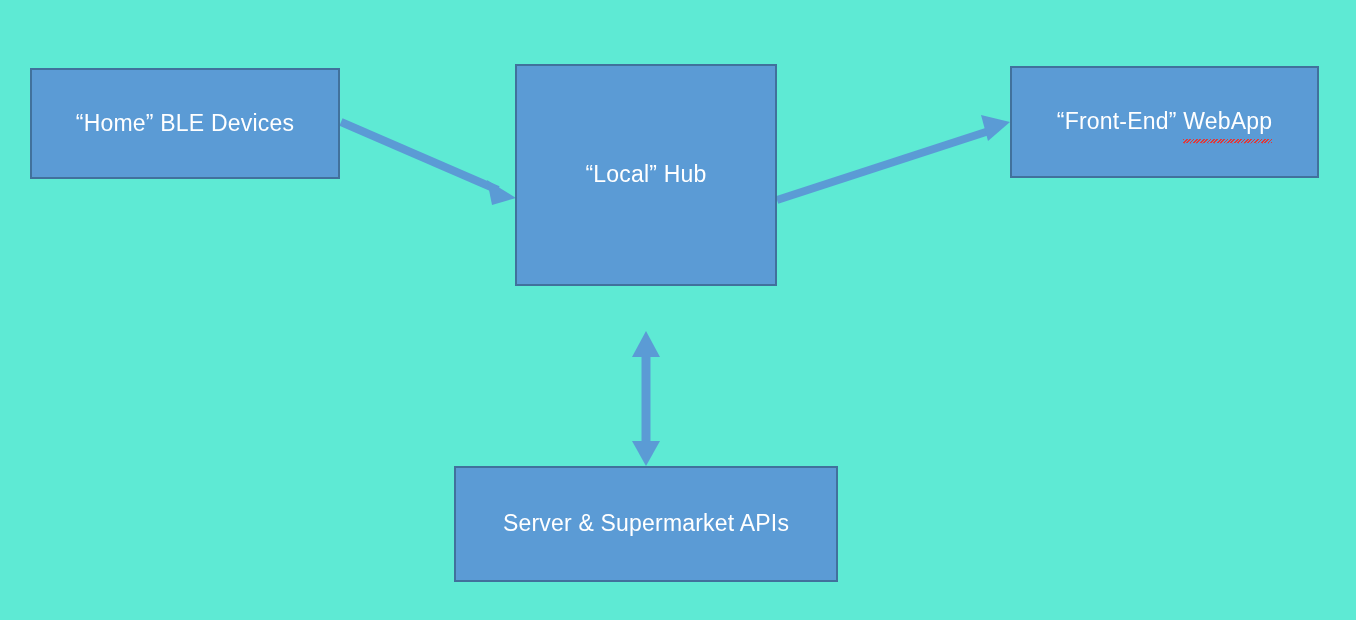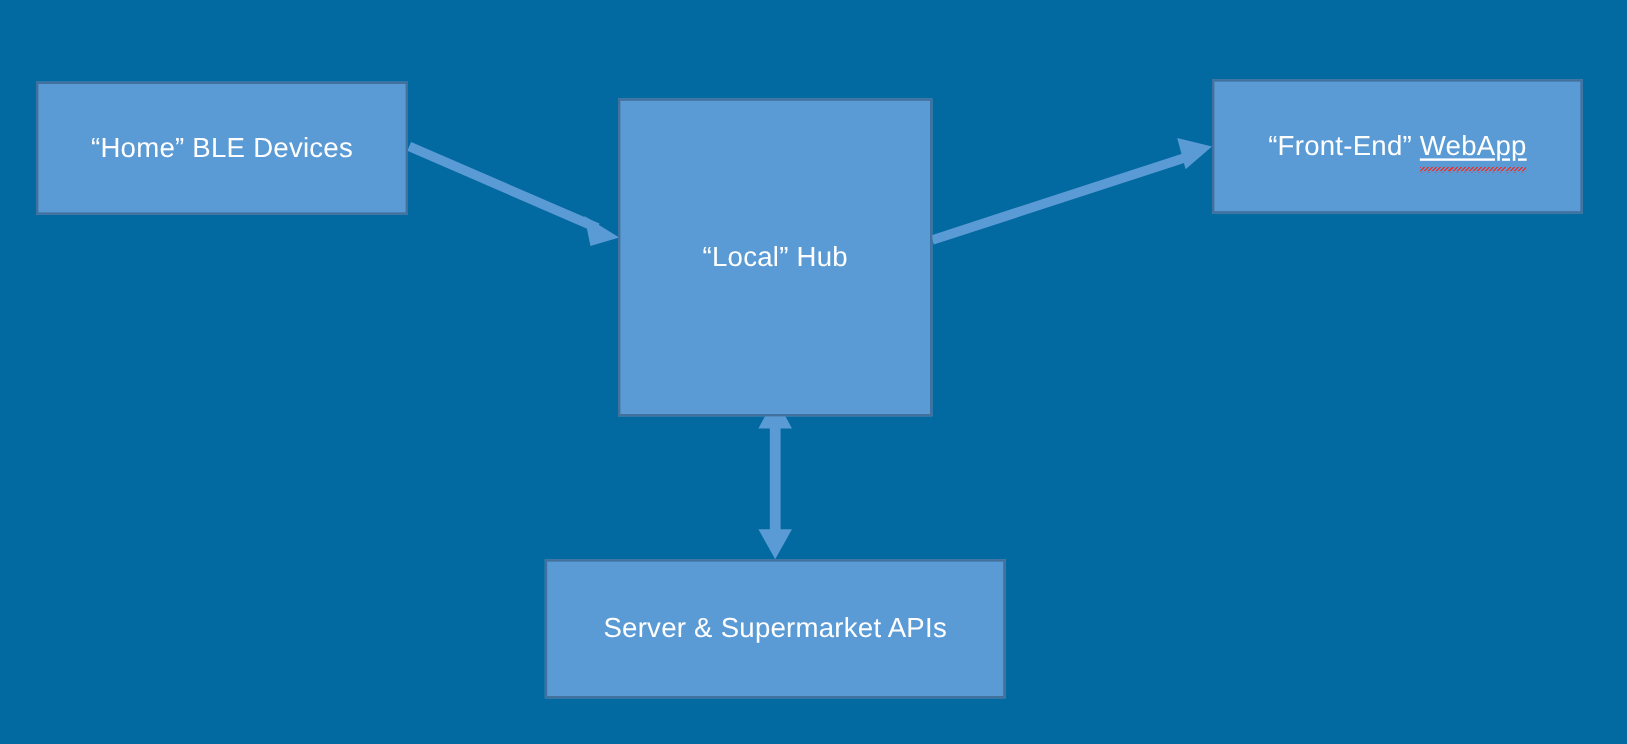--- a/index.html
+++ b/index.html
@@ -8,21 +8,21 @@
     padding: 0;
     background: #ffffff;
   }
   body {
     font-family: "Liberation Sans", sans-serif;
   }
   #canvas {
     position: relative;
     width: 1356px;
     height: 620px;
-    background: #0369a1;
+    background: #5eead4;
     overflow: hidden;
   }
   .arrow-layer {
     position: absolute;
     left: 0;
     top: 0;
     width: 1356px;
     height: 620px;
     pointer-events: none;
   }
@@ -45,33 +45,32 @@
   }
   .node-label {
     display: inline-block;
     white-space: nowrap;
   }
   
   #node-home {
     left: 30px;  top: 68px;  width: 310px; height: 111px;
   }
   #node-hub {
-    left: 515px; top: 82px;  width: 262px; height: 265px;
+    left: 515px; top: 64px;  width: 262px; height: 222px;
   }
   #node-webapp {
     left: 1010px; top: 66px; width: 309px; height: 112px;
   }
   #node-server {
     left: 454px; top: 466px; width: 384px; height: 116px;
   }
   
   .spellword {
     position: relative;
     display: inline-block;
-    text-decoration: underline;
     text-decoration-color: #ffffff;
     text-underline-offset: 3px;
   }
   .spellword::after {
     content: "";
     position: absolute;
     left: 0;
     right: 0;
     bottom: -7px;
     height: 4px;

